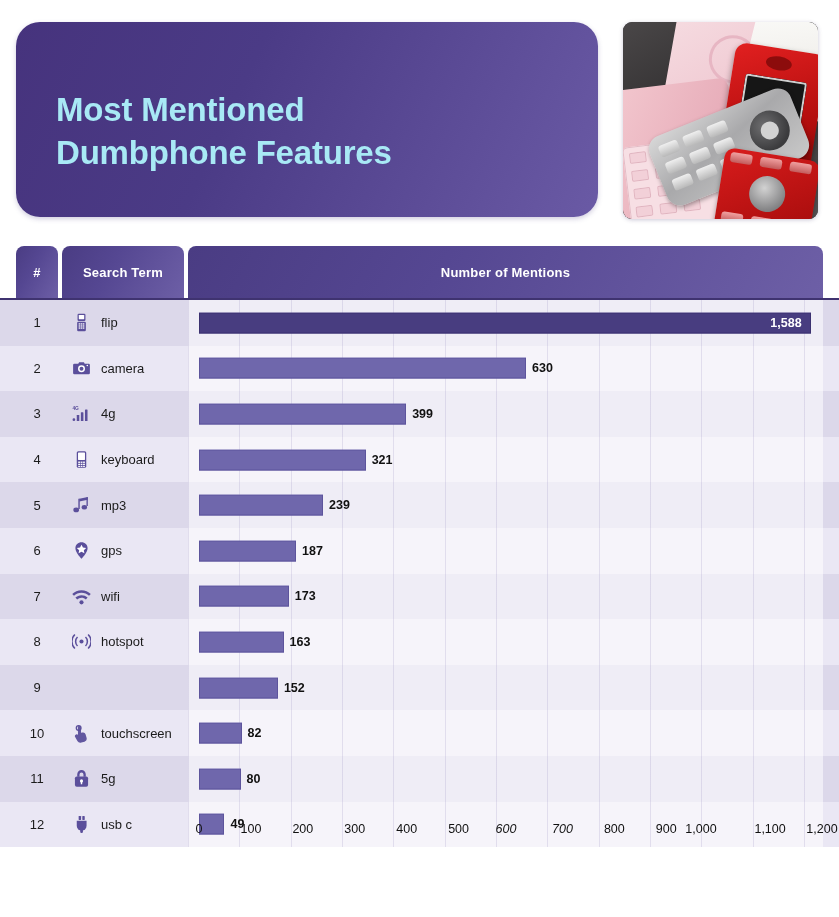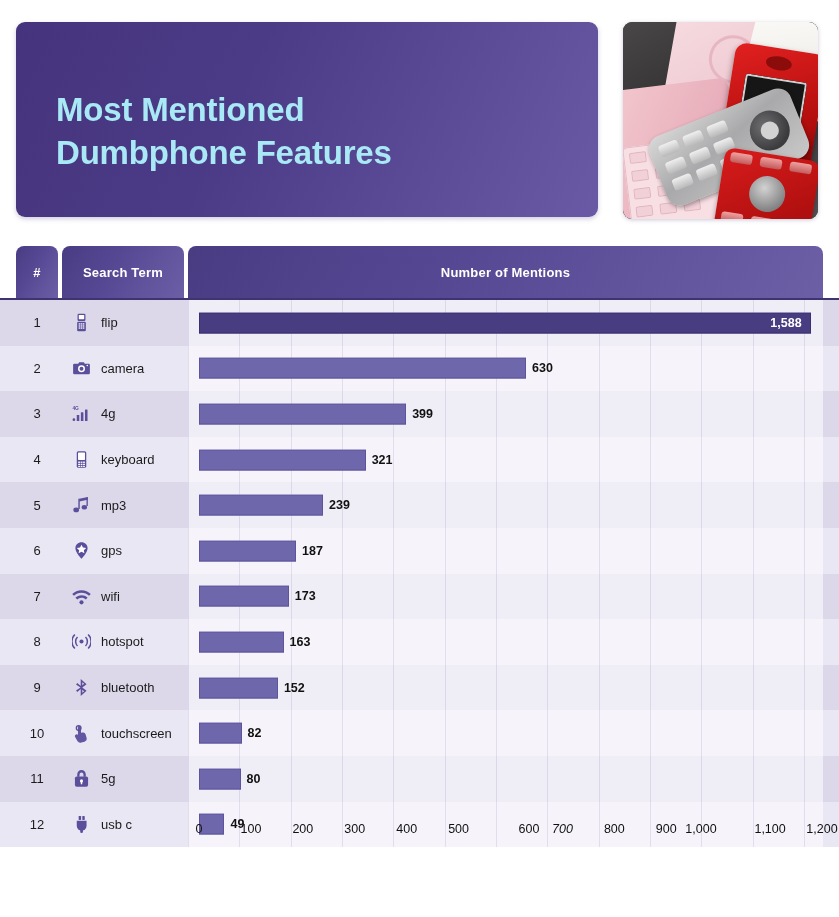--- a/index.html
+++ b/index.html
@@ -8,21 +8,21 @@
     background:#ffffff;
     font-family:"Liberation Sans", sans-serif;
     -webkit-font-smoothing:antialiased;
     overflow:hidden;
   }
   .page{position:relative;width:839px;height:917px;}
 
   
   .title-card{
     position:absolute;left:16px;top:22px;width:582px;height:195px;
-    border-radius:9px;
+    border-radius:24px;
     background:linear-gradient(115deg,#46337d 0%,#4b3b86 38%,#6a5aa5 100%);
     box-shadow:0 2px 5px rgba(90,80,140,.28);
   }
   .title-text{
     position:absolute;left:40px;top:66px;width:520px;
     color:#a8e9f5;
     font-size:33px;line-height:1.31;font-weight:bold;
     letter-spacing:-0.2px;
   }
   .title-text .l2{display:block;}
@@ -358,28 +358,20 @@
           <span>hotspot</span>
         </div>
         <div class="cell-plot">
           <div class="grid"></div>
           <div class="bar" style="width:84.6px"></div>
           <span class="bar-val" style="left:101.62416666666667px;">163</span>
         </div>
       </div>
       <div class="row odd">
         <div class="cell-num">9</div>
-        <div class="cell-term">
-          <span class="ic">
-            <svg viewBox="0 0 24 24">
-              <path d="M11 1.2 18.4 8 13 12l5.4 4L11 22.8V14l-4.3 3.6-1.6-1.9L10.7 12 5.1 8.3l1.6-1.9L11 10zm2 4.3v3.6l2.3-1.7zm0 9.4v3.6l2.3-1.9z"></path>
-            </svg>
-          </span>
-          <span>bluetooth</span>
-        </div>
         <div class="cell-plot">
           <div class="grid"></div>
           <div class="bar" style="width:78.9px"></div>
           <span class="bar-val" style="left:95.91333333333334px;">152</span>
         </div>
       </div>
       <div class="row even">
         <div class="cell-num">10</div>
         <div class="cell-term">
           <span class="ic">
@@ -436,21 +428,21 @@
       </div>
     </div>
 
   <div class="axis" id="axis">
       <span class="tick" style="left: 11px;">0</span>
       <span class="tick" style="left: 62.9167px;">100</span>
       <span class="tick" style="left: 114.833px;">200</span>
       <span class="tick" style="left: 166.75px;">300</span>
       <span class="tick" style="left: 218.667px;">400</span>
       <span class="tick" style="left: 270.583px;">500</span>
-      <span class="tick" style="left: 341px;">600</span>
+      <span class="tick" style="left: 318px; font-style: italic;">600</span>
       <span class="tick" style="left: 374.417px; font-style: italic;">700</span>
       <span class="tick" style="left: 426.333px;">800</span>
       <span class="tick" style="left: 478.25px;">900</span>
       <span class="tick" style="left: 513px;">1,000</span>
       <span class="tick" style="left: 582.083px; text-align: right;">1,100</span>
       <span class="tick" style="left: 634px;">1,200</span>
     </div>
 
   <div class="footer">
     

